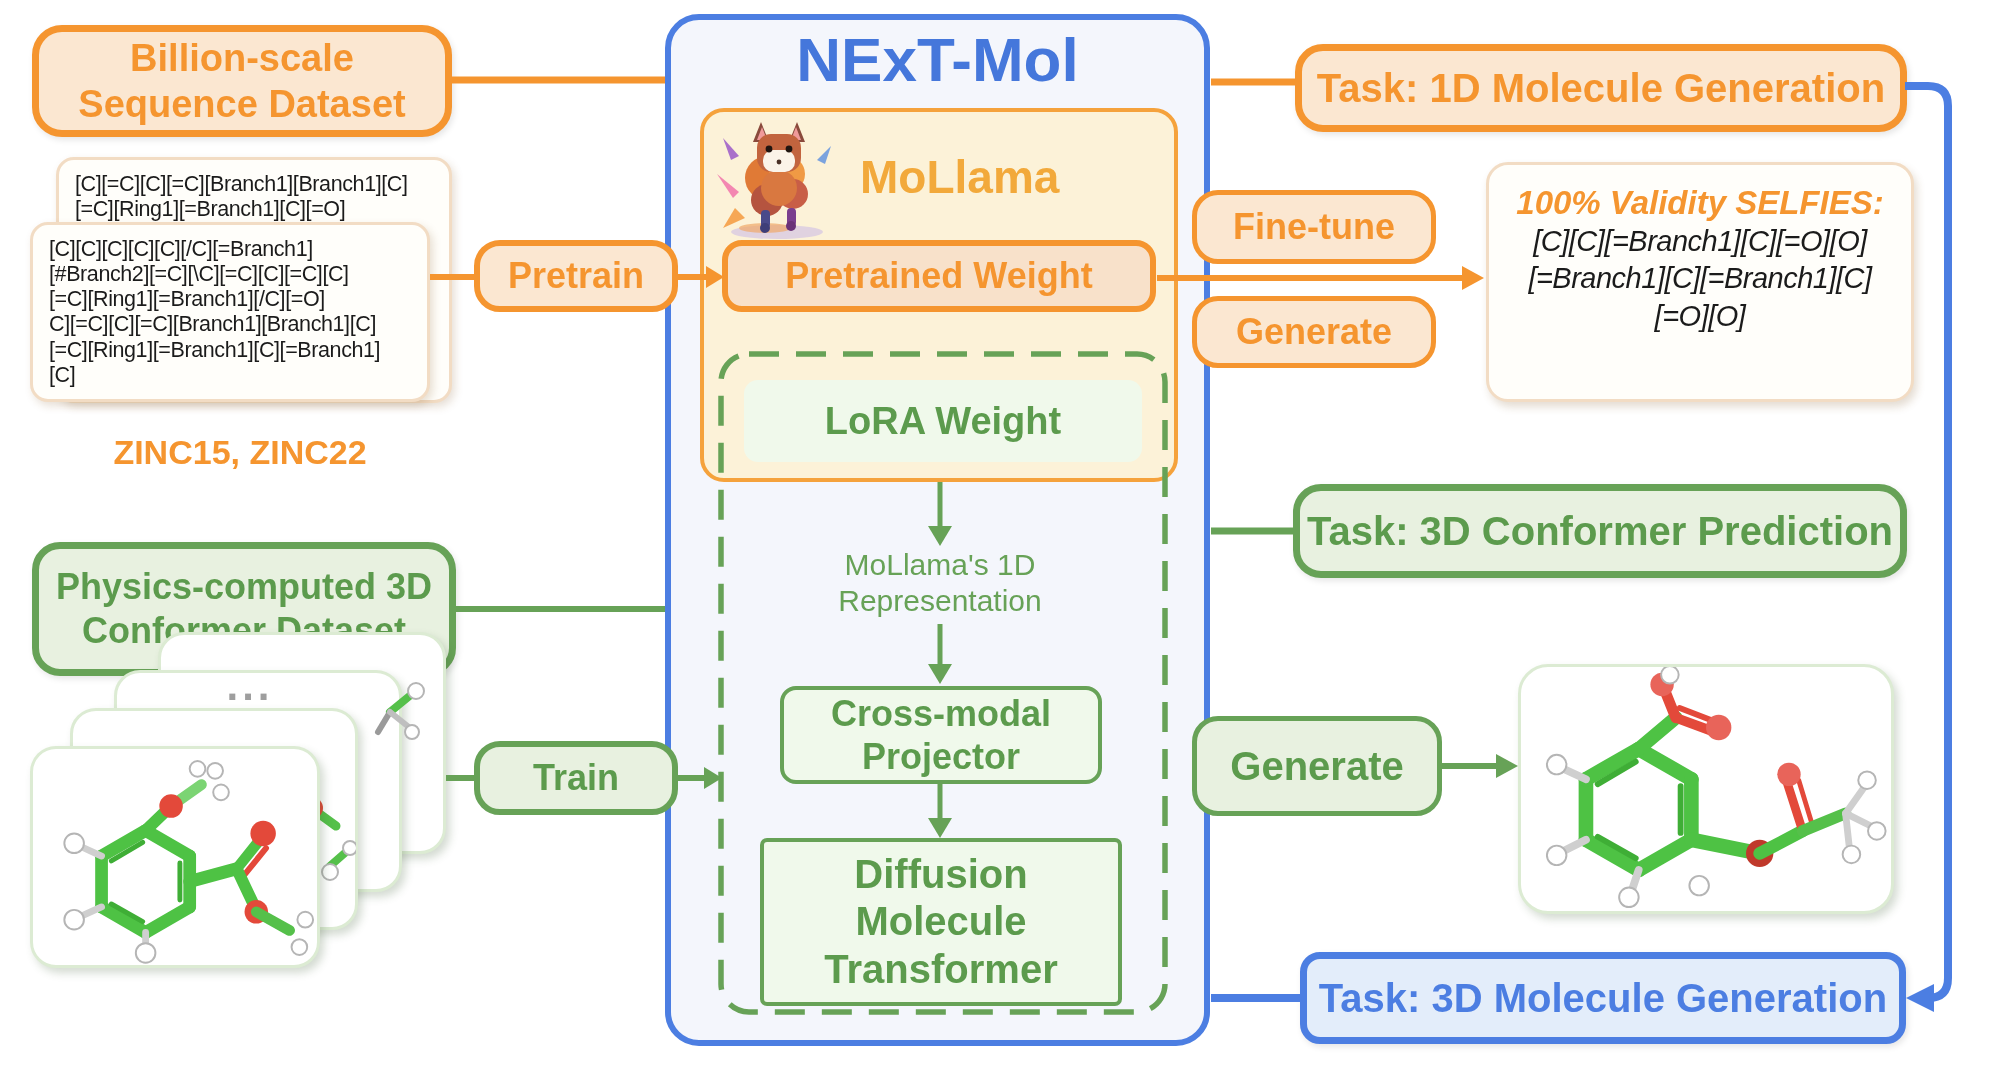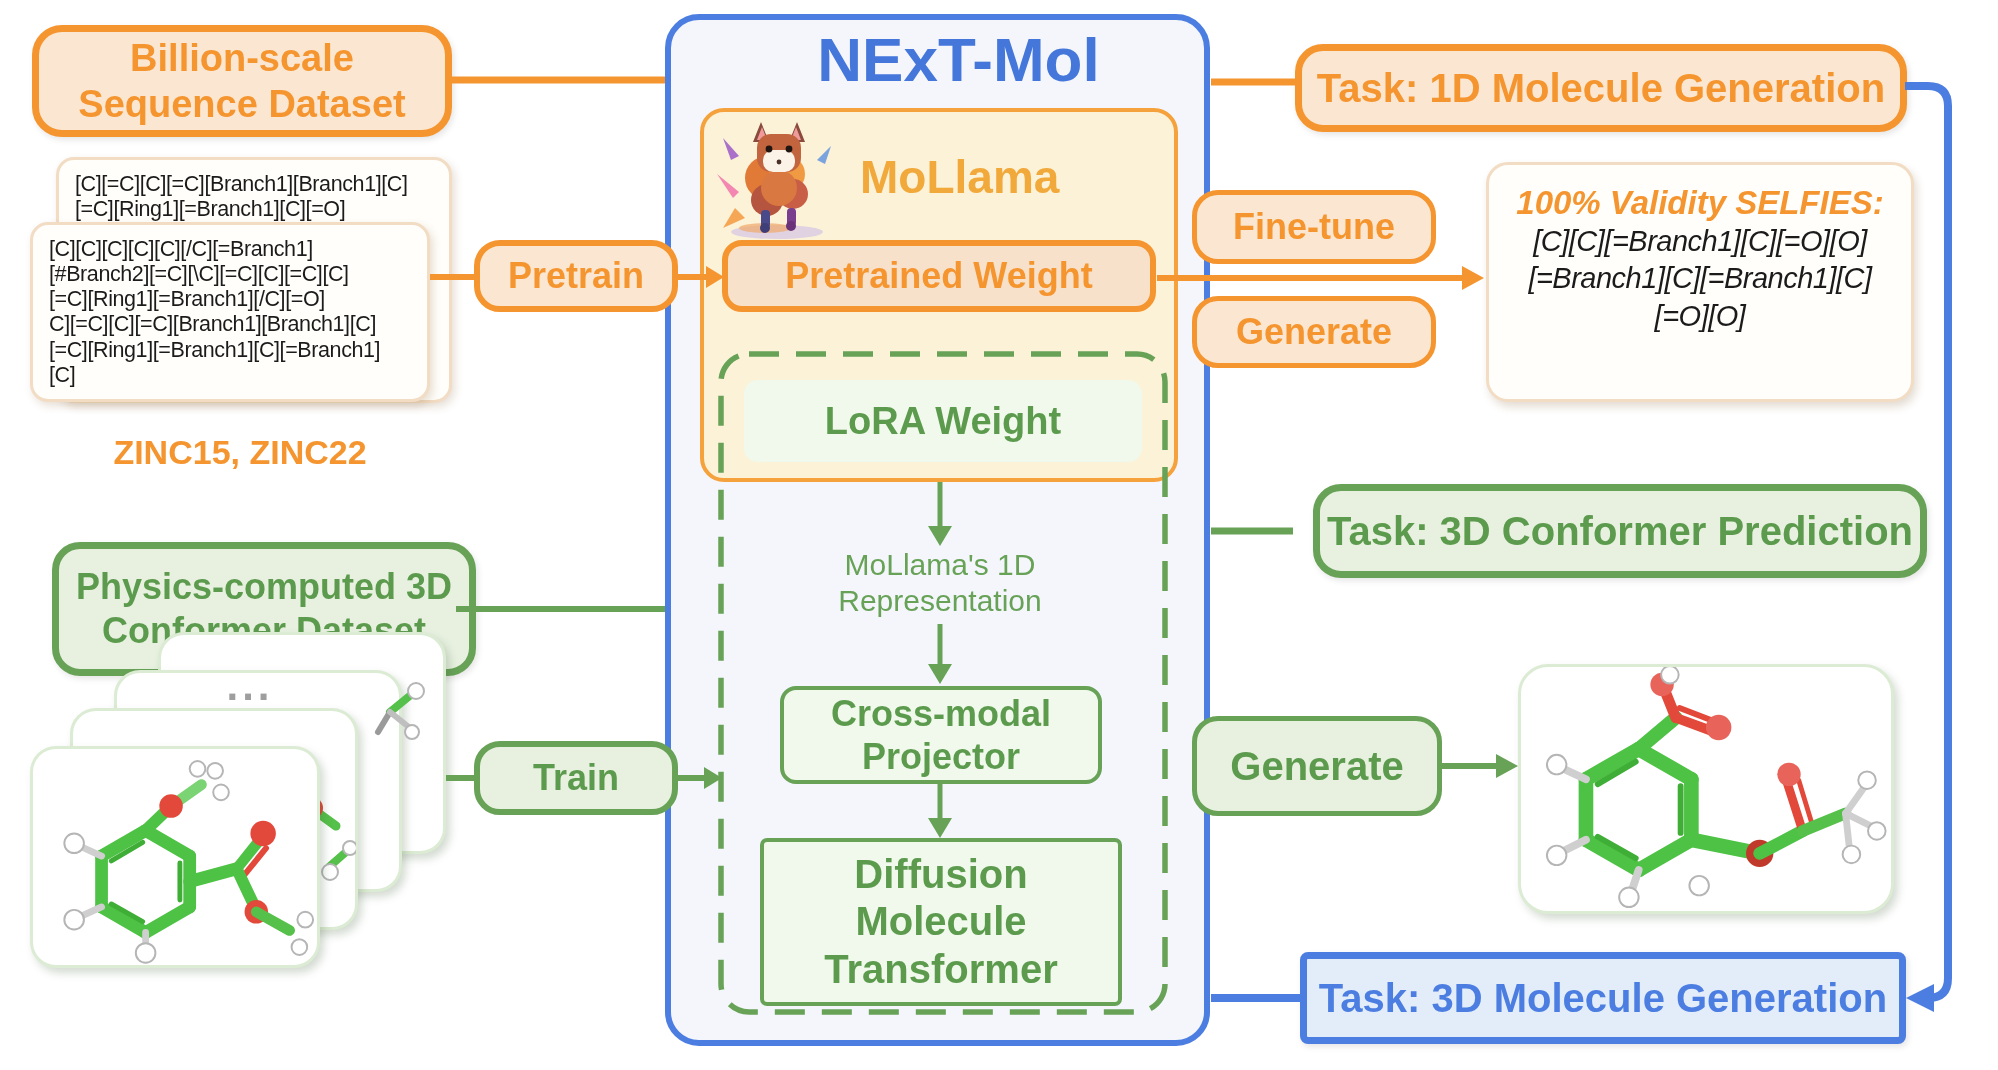--- a/index.html
+++ b/index.html
@@ -16,22 +16,22 @@
   .col{flex-direction:column;}
 
   
   .pill-orange{background:var(--orange-fill);border:6px solid var(--orange);border-radius:26px;
                color:var(--orange);font-weight:bold;}
   .pill-green{background:var(--green-fill);border:6px solid var(--green);border-radius:26px;
               color:var(--green-text);font-weight:bold;}
   .task-orange{background:var(--orange-fill);border:7px solid var(--orange);border-radius:28px;
                color:var(--orange);font-weight:bold;box-shadow:2px 3px 6px rgba(0,0,0,.10);}
   .task-green{background:var(--green-fill);border:7px solid var(--green);border-radius:28px;
-              color:var(--green-text);font-weight:bold;box-shadow:2px 3px 6px rgba(0,0,0,.10);margin-left:20px;}
-  .task-blue{background:var(--blue-task-fill);border:7px solid var(--blue);border-radius:8px;
+              color:var(--green-text);font-weight:bold;box-shadow:2px 3px 6px rgba(0,0,0,.10);}
+  .task-blue{background:var(--blue-task-fill);border:7px solid var(--blue);border-radius:20px;
              color:var(--blue);font-weight:bold;box-shadow:2px 3px 6px rgba(0,0,0,.10);}
 
   .seq-card{background:#FFFEFA;border:3px solid var(--seq-border);border-radius:18px;
             box-shadow:3px 4px 8px rgba(120,80,30,.18);color:var(--ink);
             font-size:21.5px;letter-spacing:-0.4px;line-height:1.17;padding:12px 10px 10px 16px;}
   .mol-card{background:#fff;border:3px solid var(--mol-card-border);border-radius:26px;
             box-shadow:4px 5px 9px rgba(60,90,50,.22);}
 
   .container-blue{background:var(--blue-fill);border:6px solid var(--blue);border-radius:34px;}
   .mollama-box{background:var(--cream);border:4px solid #F5A23C;border-radius:24px;}
@@ -50,21 +50,21 @@
   .lbl-green{color:var(--green-text);font-weight:bold;}
   svg{display:block;}
   .overlay{position:absolute;left:0;top:0;pointer-events:none;}
 </style>
 </head>
 <body>
 
 <div class="canvas">
 
   <div class="abs container-blue" style="left:665px;top:14px;width:545px;height:1032px;"></div>
-  <div class="abs ctr" style="left:665px;top:24px;width:545px;height:70px;font-size:62px;font-weight:bold;color:var(--blue-title);margin-left:21px;">NExT-Mol</div>
+  <div class="abs ctr" style="left:665px;top:24px;width:545px;height:70px;font-size:62px;font-weight:bold;color:var(--blue-title);">NExT-Mol</div>
 
   <div class="abs mollama-box" style="left:700px;top:108px;width:478px;height:374px;"></div>
 
   <div class="abs" style="left:705px;top:116px;width:150px;height:128px;">
     <svg width="150" height="128" viewBox="0 0 150 128">
       <polygon points="18,22 34,40 26,44" fill="#9B59C8" opacity=".85"></polygon>
       <polygon points="126,30 112,44 120,48" fill="#5A8FE0" opacity=".8"></polygon>
       <polygon points="12,58 34,76 28,82" fill="#F06CA8" opacity=".8"></polygon>
       <polygon points="30,92 18,112 40,102" fill="#F59A3E" opacity=".85"></polygon>
       <ellipse cx="72" cy="116" rx="46" ry="7" fill="#C9B8E8" opacity=".55"></ellipse>

